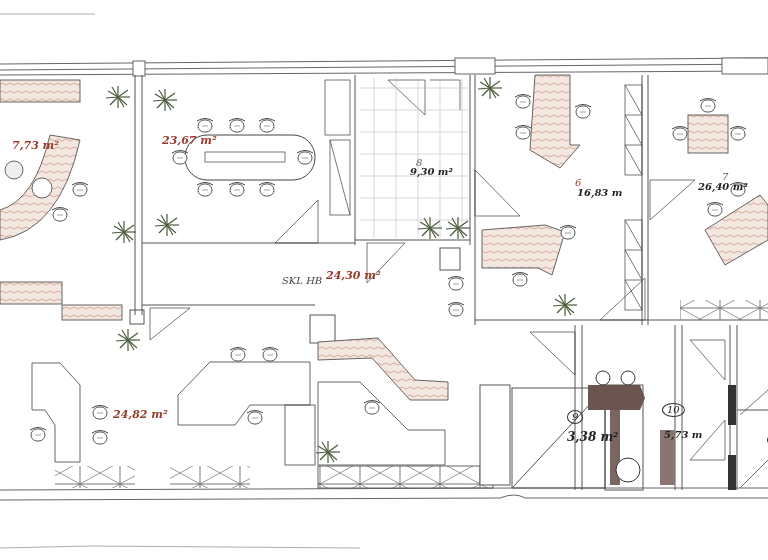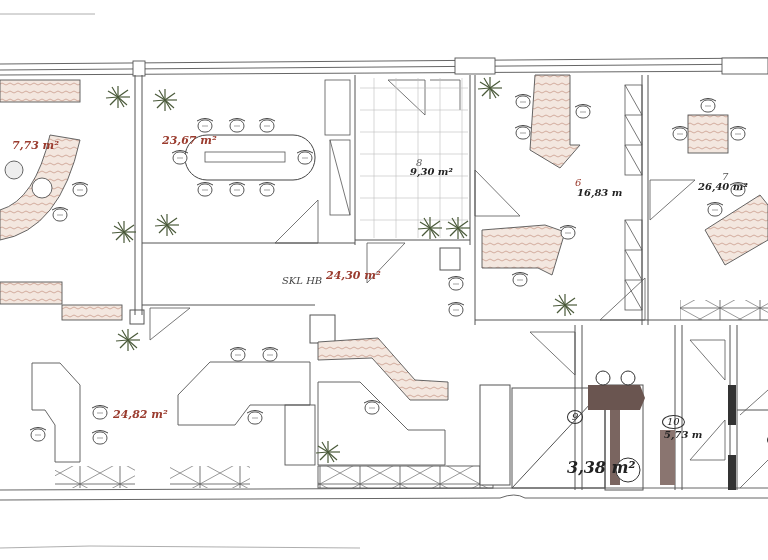--- a/index.html
+++ b/index.html
@@ -262,20 +262,20 @@
 
   <div class="lbl num" style="left:710px;top:172px;">7</div>
   <div class="lbl area-dark" style="left:686px;top:182px;">26,40 m²</div>
 
   <div class="lbl area-red" style="left:314px;top:270px;">24,30 m²</div>
   <div class="lbl" style="left:270px;top:276px;font-size:10px;color:#444;">SKL HB</div>
 
   <div class="lbl area-red" style="left:101px;top:362px;margin-top:47px;">24,82 m²</div>
 
   <div class="lbl" style="left:555px;top:407px;"><span class="circ">9</span></div>
-  <div class="lbl area-dark" style="left:555px;top:460px;font-size:16px;">3,38 m²</div>
-
-  <div class="lbl" style="left:650px;top:412px;"><span class="circ">10</span></div>
+  <div class="lbl area-dark" style="left:555px;top:431px;font-size:12px;">3,38 m²</div>
+
+  <div class="lbl" style="left:650px;top:400px;"><span class="circ">10</span></div>
   <div class="lbl area-dark" style="left:652px;top:430px;">5,73 m</div>
 
   <div class="lbl" style="left:755px;top:430px;"><span class="circ">11</span></div>
   <div class="lbl area-dark" style="left:758px;top:452px;">2,…</div>
 </div>
 
 </body></html>

